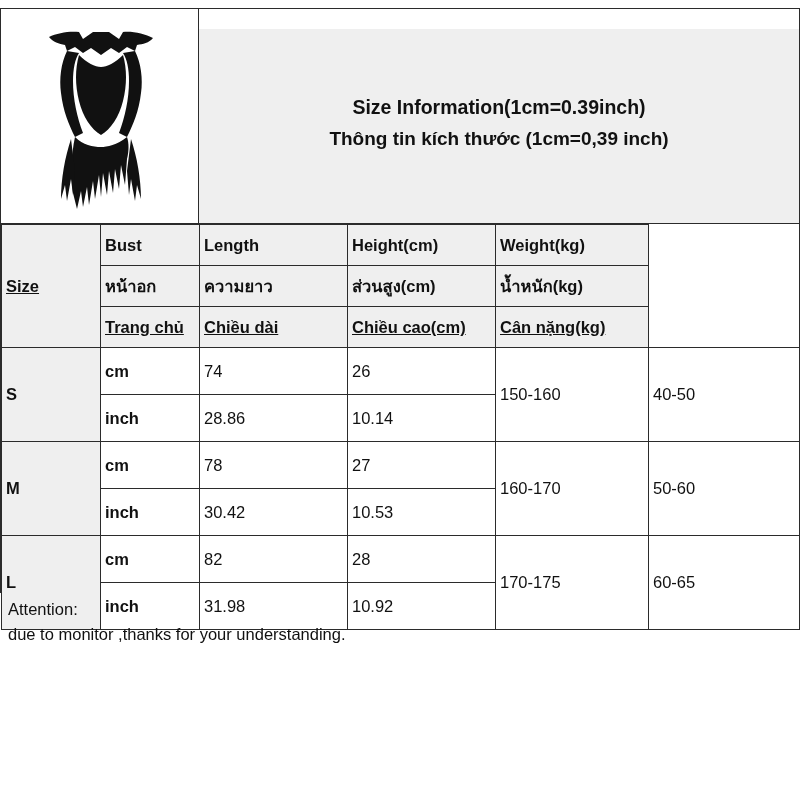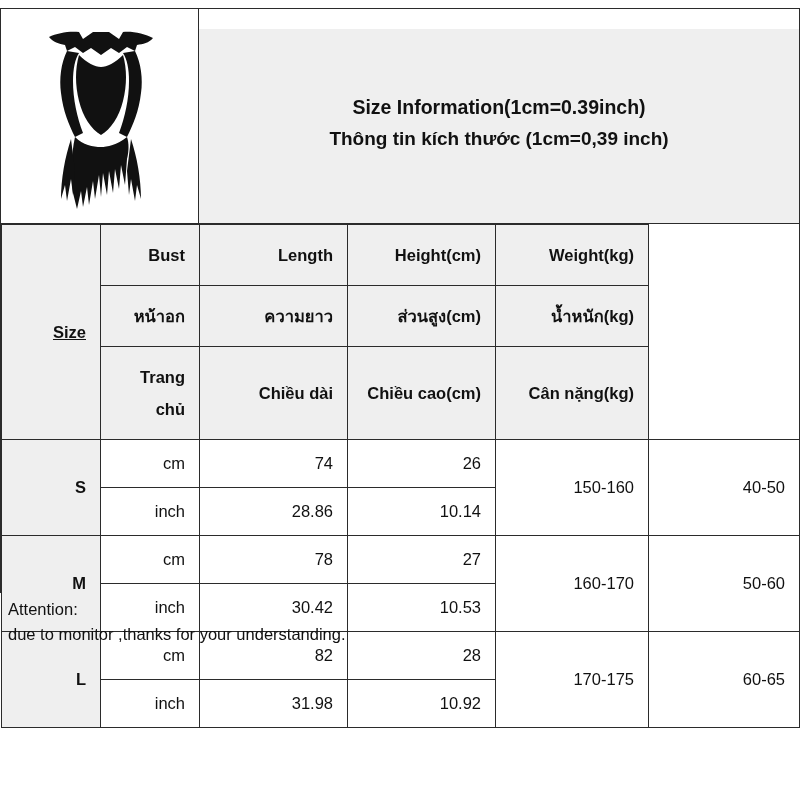--- a/index.html
+++ b/index.html
@@ -77,57 +77,57 @@
   }
 
   
   table.size-table {
     width: 100%;
     border-collapse: collapse;
     table-layout: fixed;
   }
   table.size-table td {
     border: 1px solid #2b2b2b;
-    text-align: right;
+    text-align: left;
     vertical-align: middle;
     font-size: 16.5px;
     color: #111111;
     box-sizing: border-box;
-    padding: 14px;
+    padding: 4px;
   }
   .col-size   { width: 99px; }
   .col-unit   { width: 99px; }
   .col-bust   { width: 148px; }
   .col-length { width: 148px; }
   .col-height { width: 153px; }
   .col-weight { width: 151px; }
 
   .hdr-cell {
     font-weight: bold;
     font-size: 16.5px;
     height: 32px;
     line-height: 32px;
     background: #efefef;
   }
   .hdr-cell.row2 { font-weight: bold; }
-  .hdr-cell.row3 { font-weight: bold; }
+  .hdr-cell.row3 { font-weight: bold; text-decoration: underline; }
 
   .size-label {
     font-weight: bold;
     font-size: 25px;
     background: #efefef;
     text-decoration: underline;
   }
   .size-letter {
     font-weight: bold;
     font-size: 19px;
     background: #efefef;
   }
   .unit-label {
-    font-weight: normal;
+    font-weight: bold;
     font-size: 16px;
     background: #ffffff;
   }
   .data-cell { height: 47px; background: #ffffff; }
   .hw-cell { background: #ffffff; font-size: 16.5px; }
 
   
   .attention {
     position: absolute;
     left: 0;

